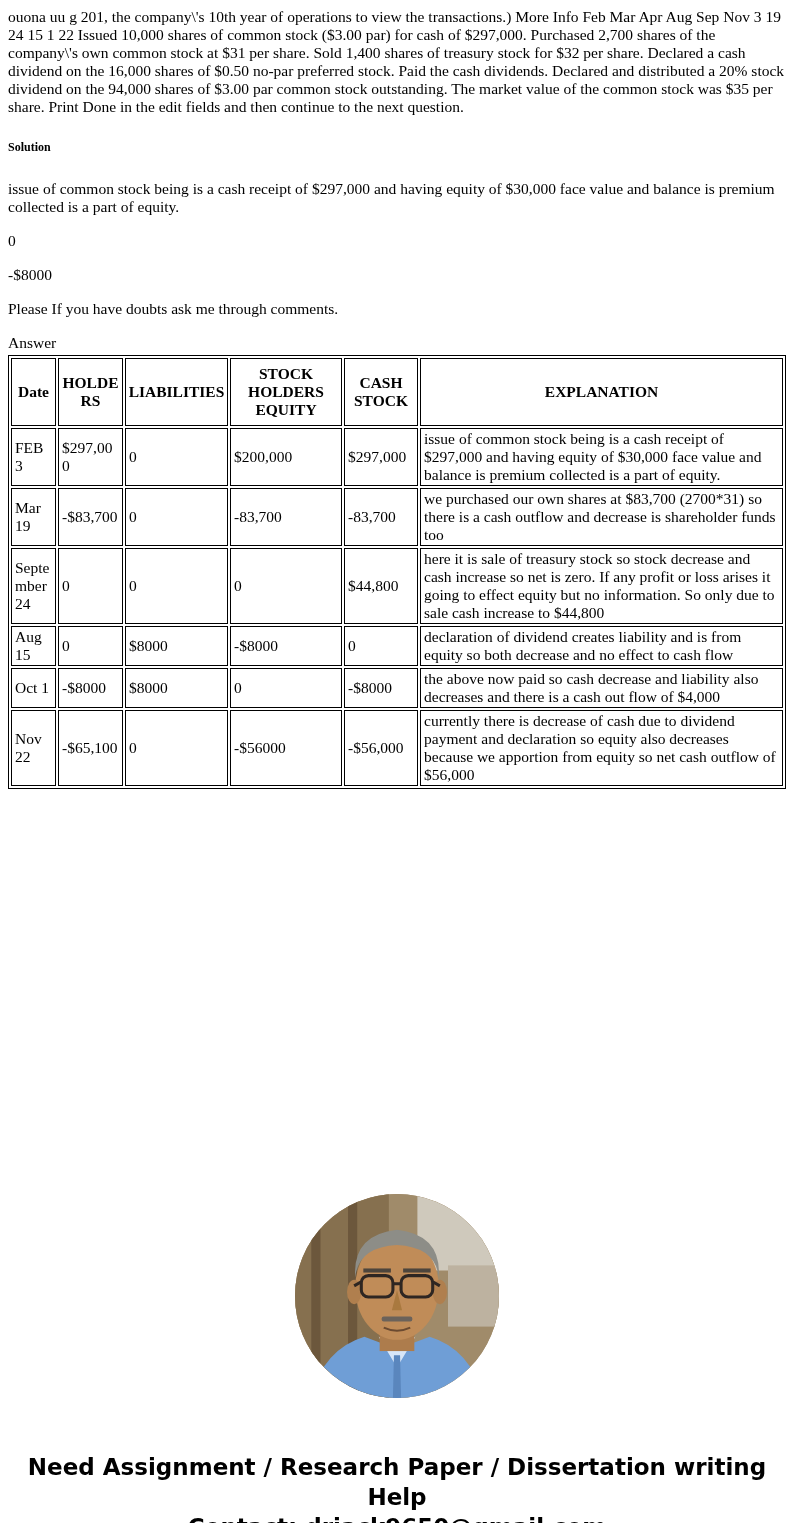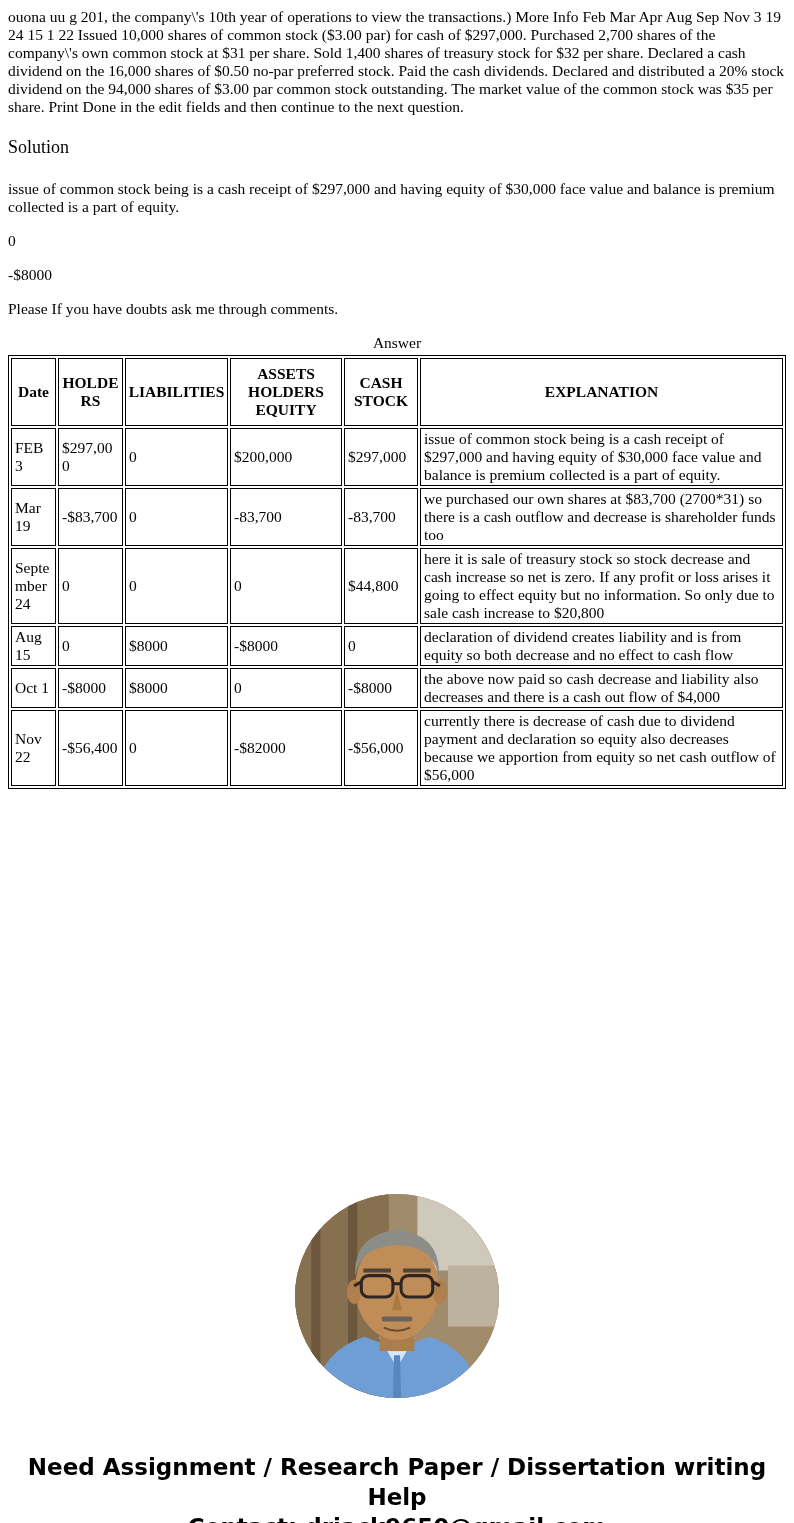--- a/index.html
+++ b/index.html
@@ -8,25 +8,25 @@
     margin: 8px;
     width: 778px;
     color: #000000;
     font-family: "Liberation Serif", "DejaVu Serif", serif;
     font-size: 15.5px;
     line-height: 18px;
   }
   p { margin: 0 0 16px 0; }
   .intro { }
   h3.solution-heading {
-    font-size: 18px;
-    font-weight: normal;
+    font-size: 12px;
+    font-weight: bold;
     margin: 22px 0 24px 0;
   }
-  .answer-label { text-align: center; margin: 0 0 3px 0; }
+  .answer-label { text-align: left; margin: 0 0 3px 0; }
   table.answer-table {
     border-collapse: separate;
     border-spacing: 2px;
     border: 1px solid #000;
     table-layout: fixed;
     width: 778px;
     background: #fff;
   }
   table.answer-table th,
   table.answer-table td {
@@ -91,21 +91,21 @@
       <col style="width:103px">
       <col style="width:112px">
       <col style="width:74px">
       <col>
     </colgroup>
     <thead>
       <tr>
         <th>Date</th>
         <th>HOLDERS</th>
         <th>LIABILITIES</th>
-        <th>ASSETS HOLDERS EQUITY</th>
+        <th>STOCK HOLDERS EQUITY</th>
         <th>CASH STOCK</th>
         <th>EXPLANATION</th>
       </tr>
     </thead>
     <tbody>
       <tr>
         <td>FEB 3</td>
         <td>$297,000</td>
         <td>0</td>
         <td>$200,000</td>
@@ -119,43 +119,43 @@
         <td>-83,700</td>
         <td>-83,700</td>
         <td>we purchased our own shares at $83,700 (2700*31) so there is a cash outflow and decrease is shareholder funds too</td>
       </tr>
       <tr>
         <td>September 24</td>
         <td>0</td>
         <td>0</td>
         <td>0</td>
         <td>$44,800</td>
-        <td>here it is sale of treasury stock so stock decrease and cash increase so net is zero. If any profit or loss arises it going to effect equity but no information. So only due to sale cash increase to $20,800</td>
+        <td>here it is sale of treasury stock so stock decrease and cash increase so net is zero. If any profit or loss arises it going to effect equity but no information. So only due to sale cash increase to $44,800</td>
       </tr>
       <tr>
         <td>Aug 15</td>
         <td>0</td>
         <td>$8000</td>
         <td>-$8000</td>
         <td>0</td>
         <td>declaration of dividend creates liability and is from equity so both decrease and no effect to cash flow</td>
       </tr>
       <tr>
         <td>Oct 1</td>
         <td>-$8000</td>
         <td>$8000</td>
         <td>0</td>
         <td>-$8000</td>
         <td>the above now paid so cash decrease and liability also decreases and there is a cash out flow of $4,000</td>
       </tr>
       <tr>
         <td>Nov 22</td>
-        <td>-$56,400</td>
-        <td>0</td>
-        <td>-$82000</td>
+        <td>-$65,100</td>
+        <td>0</td>
+        <td>-$56000</td>
         <td>-$56,000</td>
         <td>currently there is decrease of cash due to dividend payment and declaration so equity also decreases because we apportion from equity so net cash outflow of $56,000</td>
       </tr>
     </tbody>
   </table>
 
   <div class="avatar-wrap">
     <div class="avatar">
       <svg viewBox="0 0 200 200" width="204" height="204" xmlns="http://www.w3.org/2000/svg" aria-hidden="true">
 

